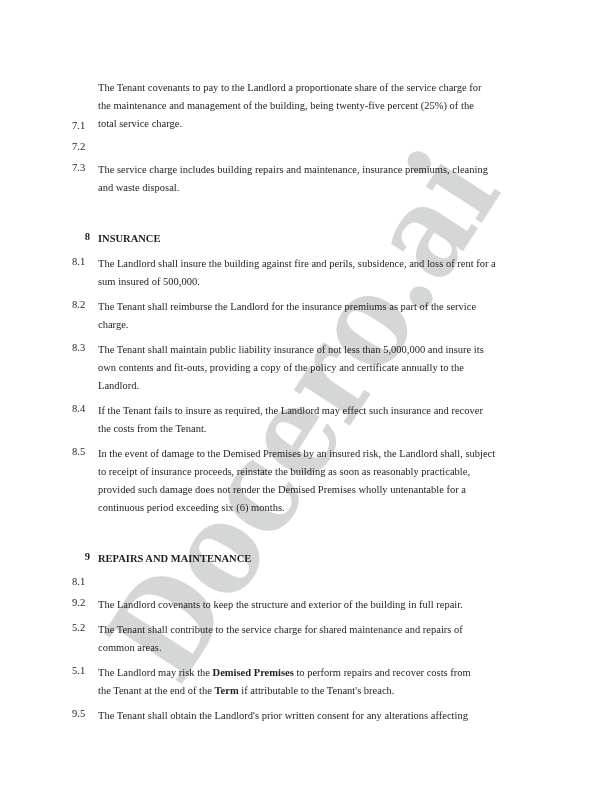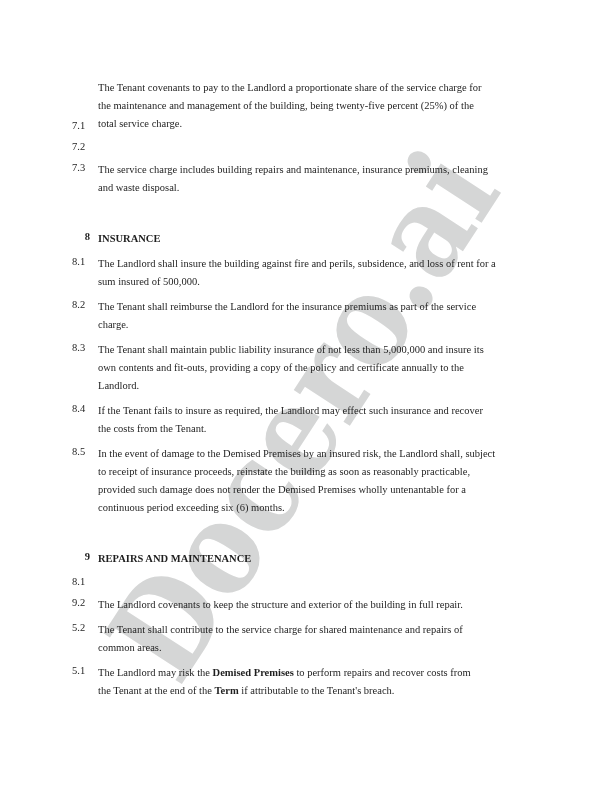--- a/index.html
+++ b/index.html
@@ -128,14 +128,18 @@
       <div class="block clause">
         <span class="num">5.2</span>
         <div class="text"><span>The Tenant shall contribute to the service charge for shared maintenance and repairs of
 common areas.</span></div>
       </div>
       <div class="block clause">
         <span class="num">5.1</span>
         <div class="text"><span>The Landlord may risk the </span><span class="bold">Demised Premises</span><span> to perform repairs and recover costs from
 the Tenant at the end of the </span><span class="bold">Term</span><span> if attributable to the Tenant's breach.</span></div>
       </div>
+      <div class="block clause">
+        <span class="num">9.5</span>
+        <div class="text"><span>The Tenant shall obtain the Landlord's prior written consent for any alterations affecting</span></div>
+      </div>
     </div>
 </div>
 
 </body></html>

